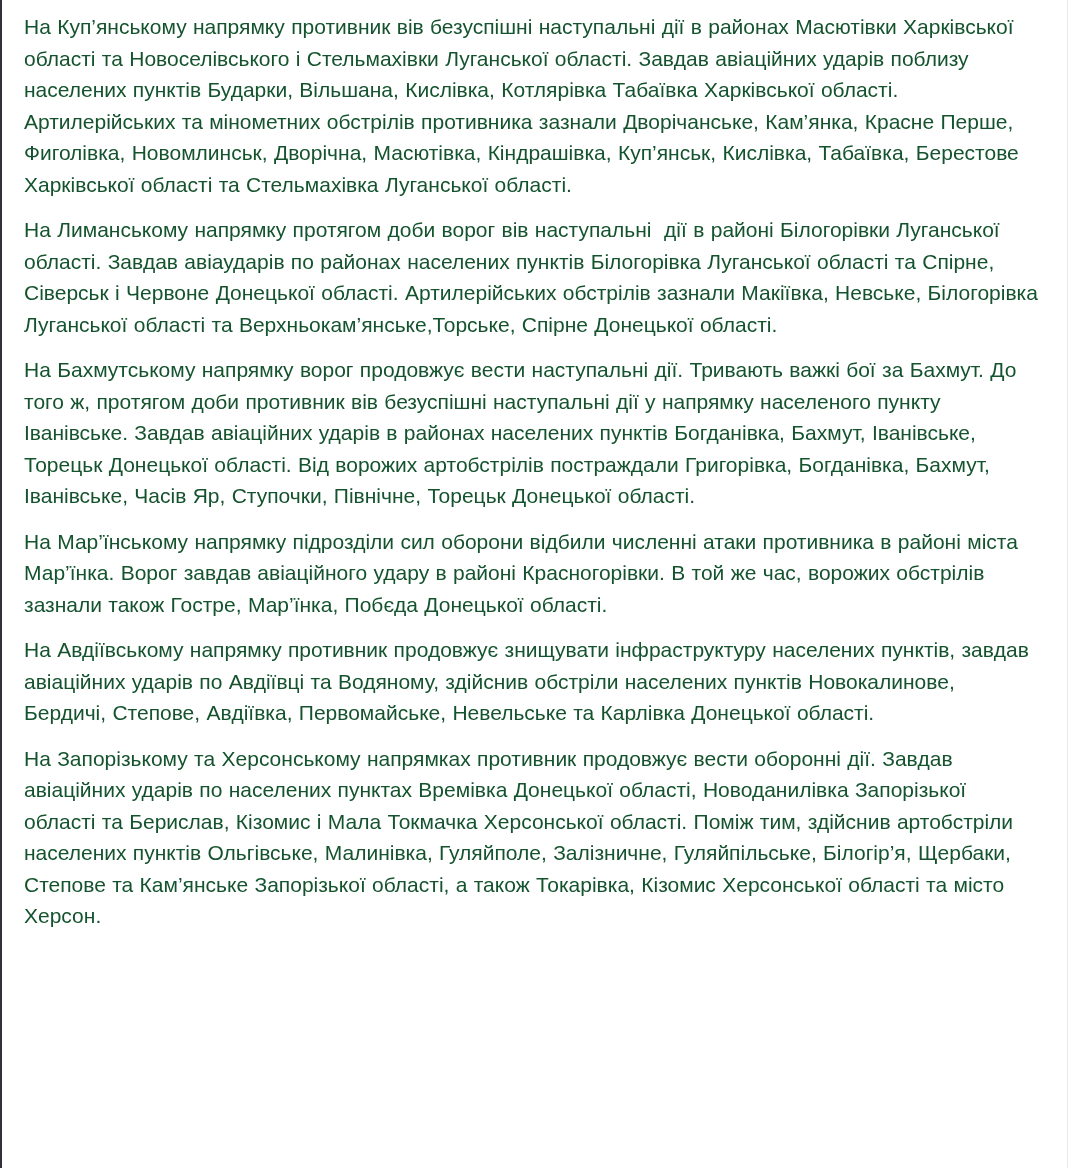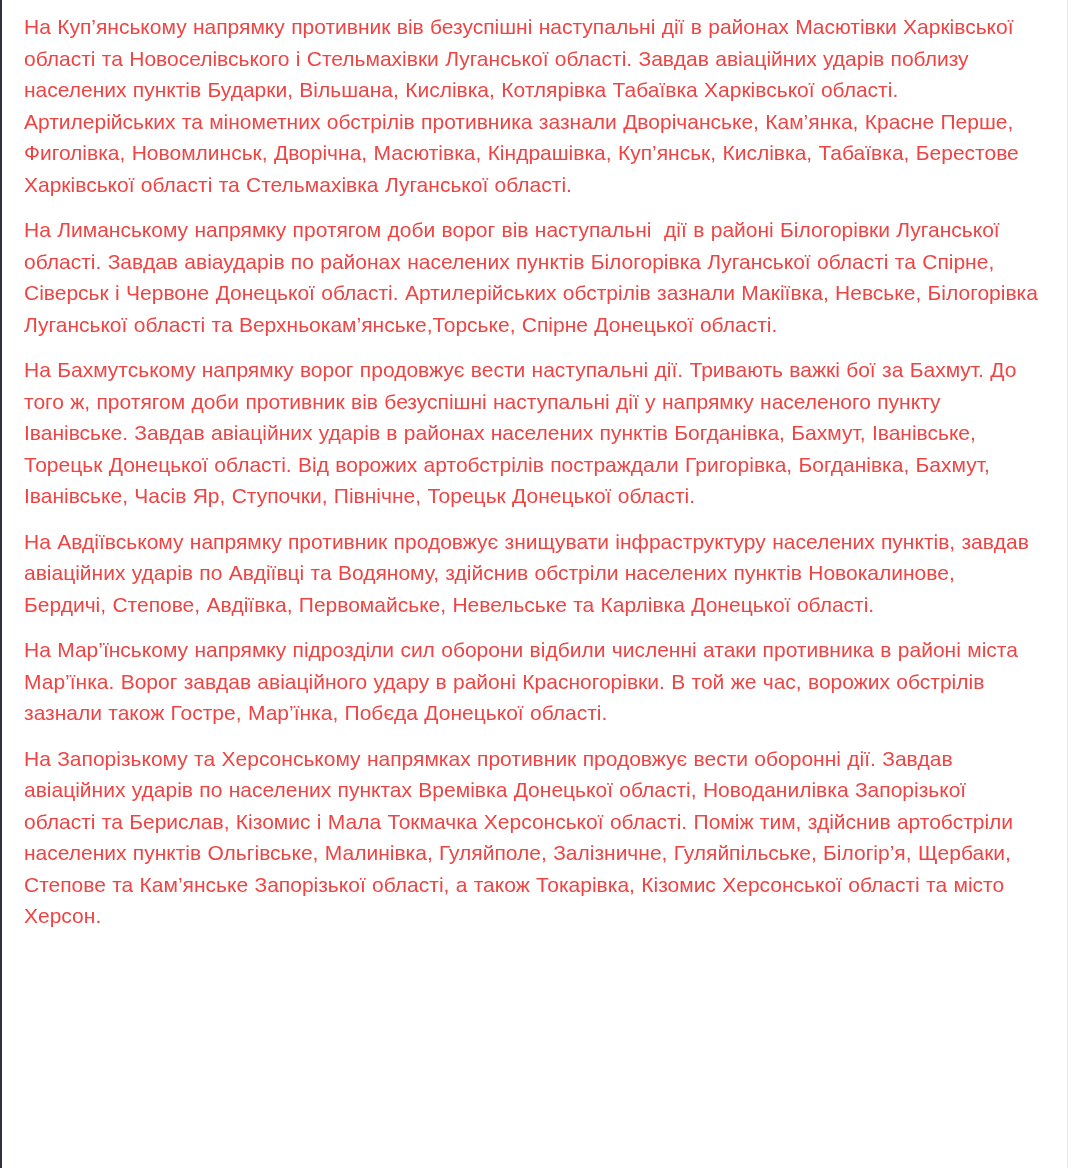--- a/index.html
+++ b/index.html
@@ -22,38 +22,38 @@
     border-left: 2px solid #30323a;
     border-right: 1px solid #e9e9ec;
     background: #ffffff;
   }
   .report p {
     margin: 0 0 14px 0;
     padding: 0;
     max-width: 1014px;
     font-size: 21px;
     line-height: 31.5px;
-    color: #ef4444;
+    color: #14532d;
     white-space: pre-wrap;       
     word-spacing: 0.5px;
     text-align: left;
   }
   .report p:last-child {
     margin-bottom: 15px;
   }
 </style>
 </head>
 <body>
 
 <div class="report">
   <p>На Куп’янському напрямку противник вів безуспішні наступальні дії в районах Масютівки Харківської області та Новоселівського і Стельмахівки Луганської області. Завдав авіаційних ударів поблизу населених пунктів Бударки, Вільшана, Кислівка, Котлярівка Табаївка Харківської області. Артилерійських та мінометних обстрілів противника зазнали Дворічанське, Кам’янка, Красне Перше, Фиголівка, Новомлинськ, Дворічна, Масютівка, Кіндрашівка, Куп’янськ, Кислівка, Табаївка, Берестове Харківської області та Стельмахівка Луганської області.</p>
 
   <p>На Лиманському напрямку протягом доби ворог вів наступальні  дії в районі Білогорівки Луганської області. Завдав авіаударів по районах населених пунктів Білогорівка Луганської області та Спірне, Сіверськ і Червоне Донецької області. Артилерійських обстрілів зазнали Макіївка, Невське, Білогорівка Луганської області та Верхньокам’янське,Торське, Спірне Донецької області.</p>
 
   <p>На Бахмутському напрямку ворог продовжує вести наступальні дії. Тривають важкі бої за Бахмут. До того ж, протягом доби противник вів безуспішні наступальні дії у напрямку населеного пункту Іванівське. Завдав авіаційних ударів в районах населених пунктів Богданівка, Бахмут, Іванівське, Торецьк Донецької області. Від ворожих артобстрілів постраждали Григорівка, Богданівка, Бахмут, Іванівське, Часів Яр, Ступочки, Північне, Торецьк Донецької області.</p>
 
+  <p>На Мар’їнському напрямку підрозділи сил оборони відбили численні атаки противника в районі міста Мар’їнка. Ворог завдав авіаційного удару в районі Красногорівки. В той же час, ворожих обстрілів зазнали також Гостре, Мар’їнка, Побєда Донецької області.</p>
+
   <p>На Авдіївському напрямку противник продовжує знищувати інфраструктуру населених пунктів, завдав авіаційних ударів по Авдіївці та Водяному, здійснив обстріли населених пунктів Новокалинове, Бердичі, Степове, Авдіївка, Первомайське, Невельське та Карлівка Донецької області.</p>
-
-  <p>На Мар’їнському напрямку підрозділи сил оборони відбили численні атаки противника в районі міста Мар’їнка. Ворог завдав авіаційного удару в районі Красногорівки. В той же час, ворожих обстрілів зазнали також Гостре, Мар’їнка, Побєда Донецької області.</p>
 
 
   <p>На Запорізькому та Херсонському напрямках противник продовжує вести оборонні дії. Завдав авіаційних ударів по населених пунктах Времівка Донецької області, Новоданилівка Запорізької області та Берислав, Кізомис і Мала Токмачка Херсонської області. Поміж тим, здійснив артобстріли населених пунктів Ольгівське, Малинівка, Гуляйполе, Залізничне, Гуляйпільське, Білогір’я, Щербаки, Степове та Кам’янське Запорізької області, а також Токарівка, Кізомис Херсонської області та місто Херсон.</p>
 </div>
 
 </body></html>

